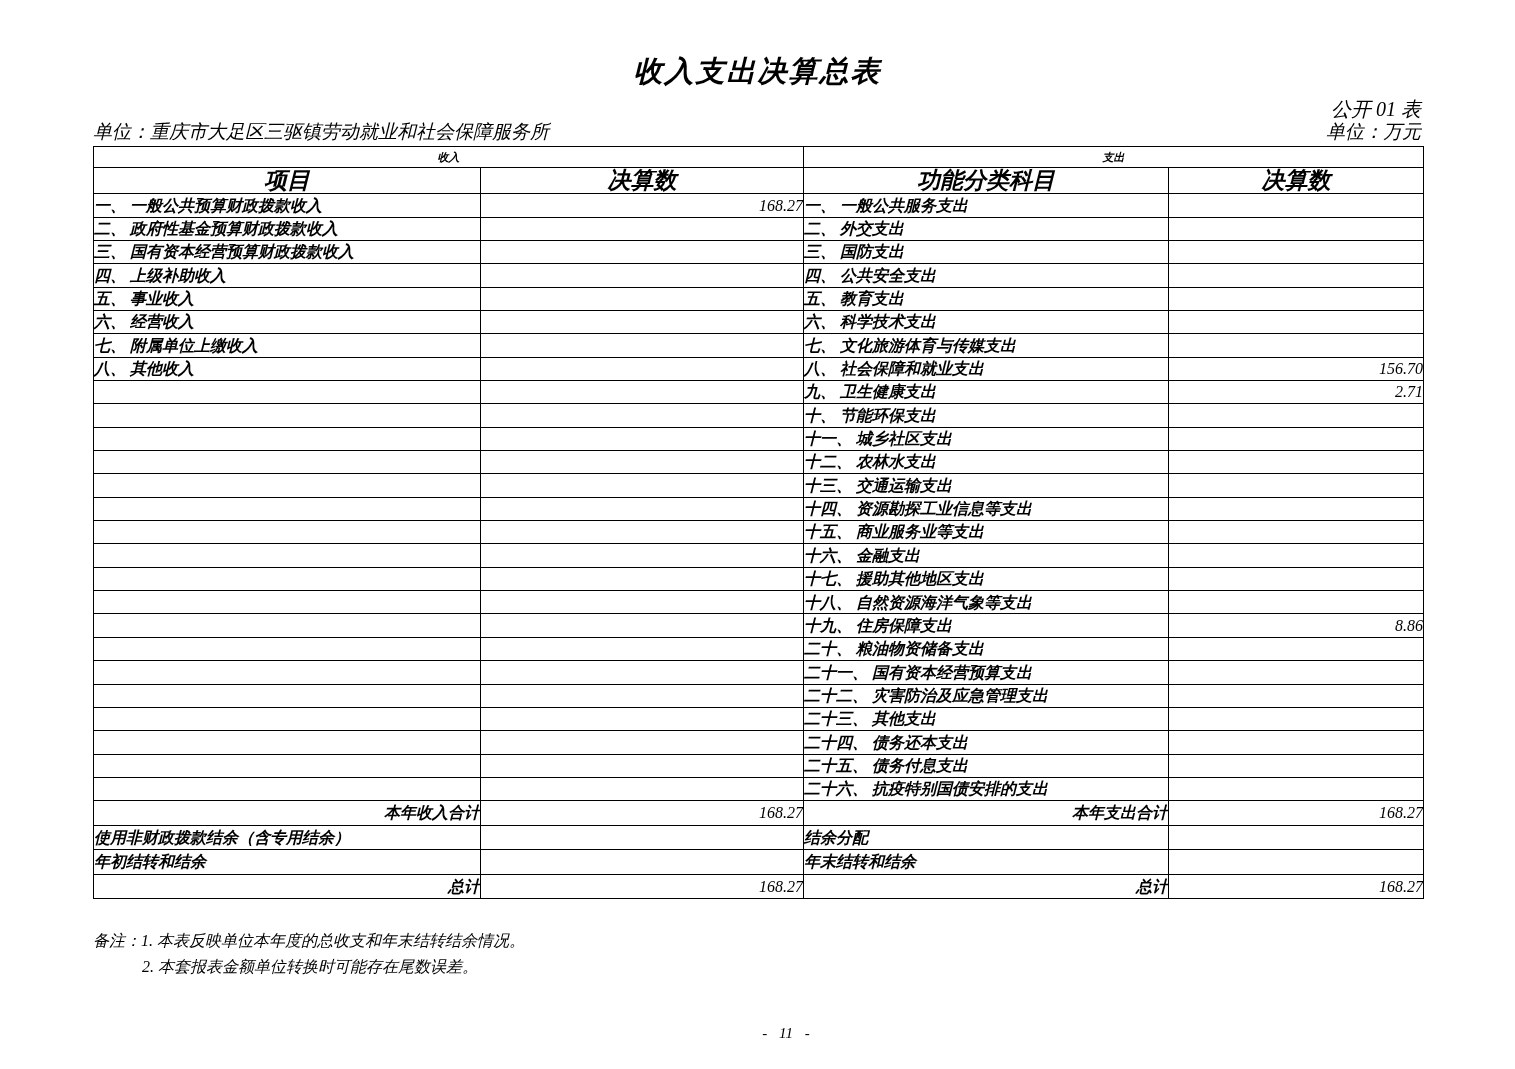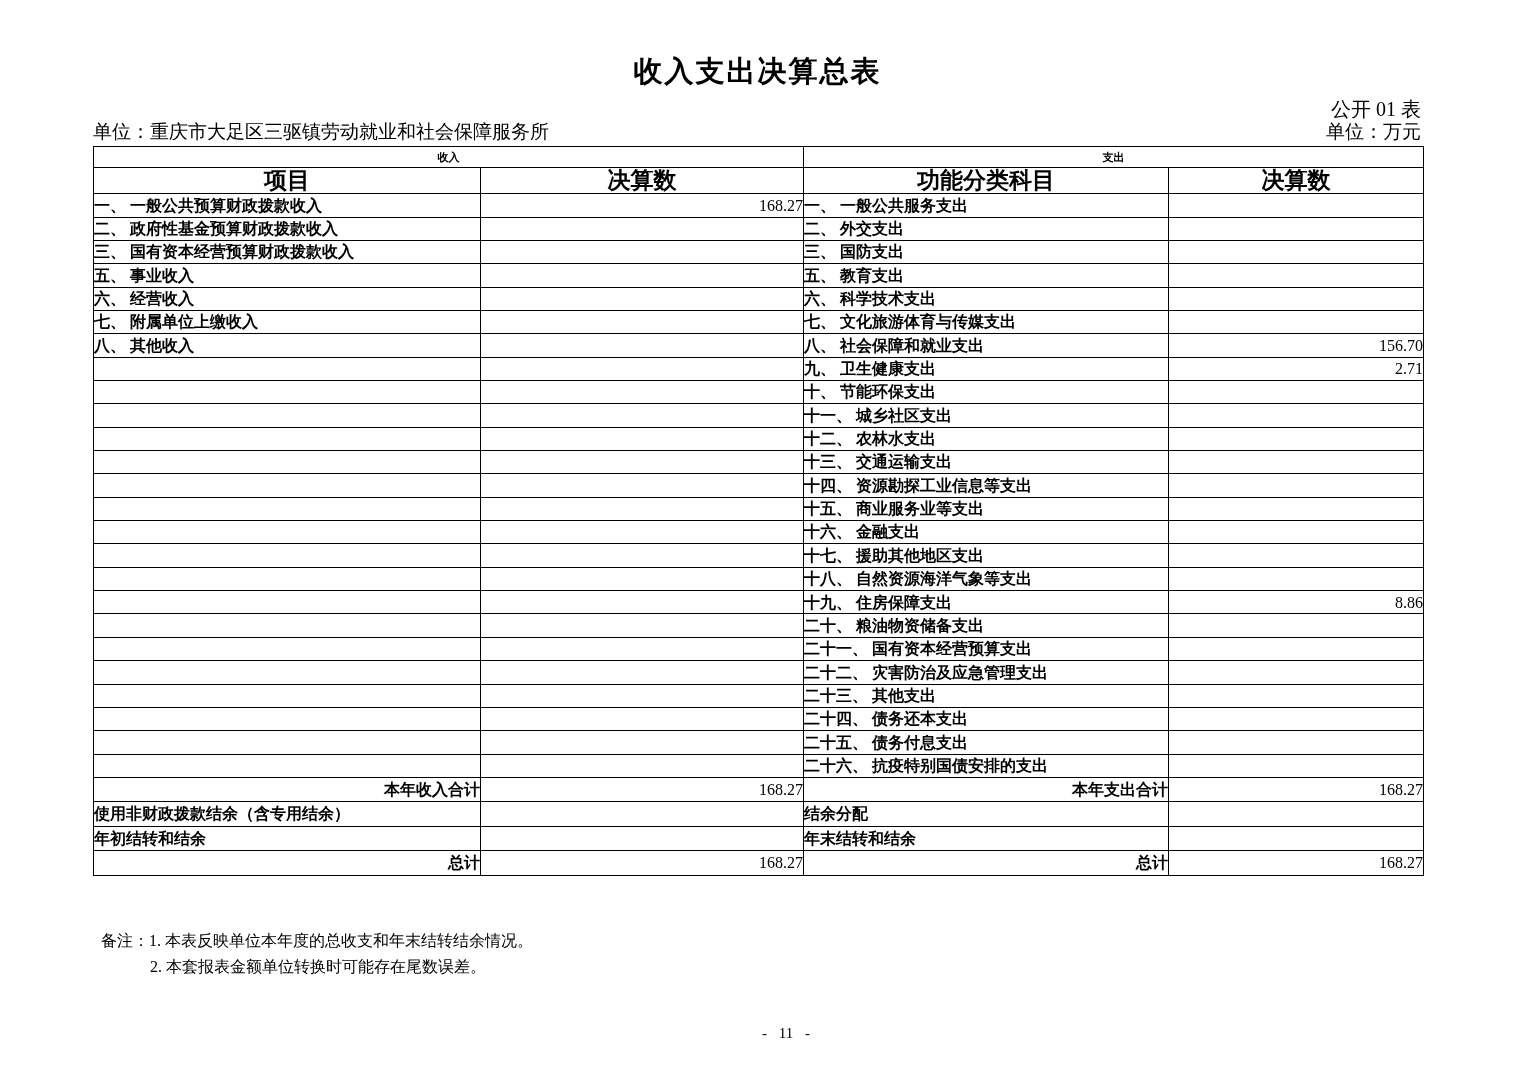--- a/index.html
+++ b/index.html
@@ -5,20 +5,21 @@
   * { margin: 0; padding: 0; box-sizing: border-box; }
   html, body { background: #ffffff; }
   .page {
     position: relative;
     width: 1515px;
     height: 1069px;
     background: #ffffff;
     color: #000000;
     font-family: "Liberation Serif", "DejaVu Serif", serif;
     overflow: hidden;
+    font-style: italic;
   }
   .doc-title {
     position: absolute;
     top: 52px; left: 0;
     width: 1515px;
     text-align: center;
     font-size: 29px;
     font-weight: bold;
     letter-spacing: 2px;
   }
@@ -70,21 +71,21 @@
     padding-left: 2px;
   }
   td.label.center { text-align: right; padding-left: 0; }
   td.value {
     font-weight: normal;
     text-align: right;
     padding-right: 10px;
   }
   .notes {
     position: absolute;
-    left: 101px; top: 928px;
+    left: 93px; top: 928px;
     font-size: 16px;
     line-height: 26px;
   }
   .note-line-2 { margin-left: 49px; }
   .page-footer {
     position: absolute;
     top: 1025px; left: 786px;
     transform: translateX(-50%);
     font-size: 15px;
     word-spacing: 8px;
@@ -137,20 +138,26 @@
           <td class="label">二、 外交支出</td>
           <td class="value"></td>
         </tr>
         <tr class="data-row">
           <td class="label">三、 国有资本经营预算财政拨款收入</td>
           <td class="value"></td>
           <td class="label">三、 国防支出</td>
           <td class="value"></td>
         </tr>
         <tr class="data-row">
+          <td class="label">四、 上级补助收入</td>
+          <td class="value"></td>
+          <td class="label">四、 公共安全支出</td>
+          <td class="value"></td>
+        </tr>
+        <tr class="data-row">
           <td class="label">五、 事业收入</td>
           <td class="value"></td>
           <td class="label">五、 教育支出</td>
           <td class="value"></td>
         </tr>
         <tr class="data-row">
           <td class="label">六、 经营收入</td>
           <td class="value"></td>
           <td class="label">六、 科学技术支出</td>
           <td class="value"></td>

